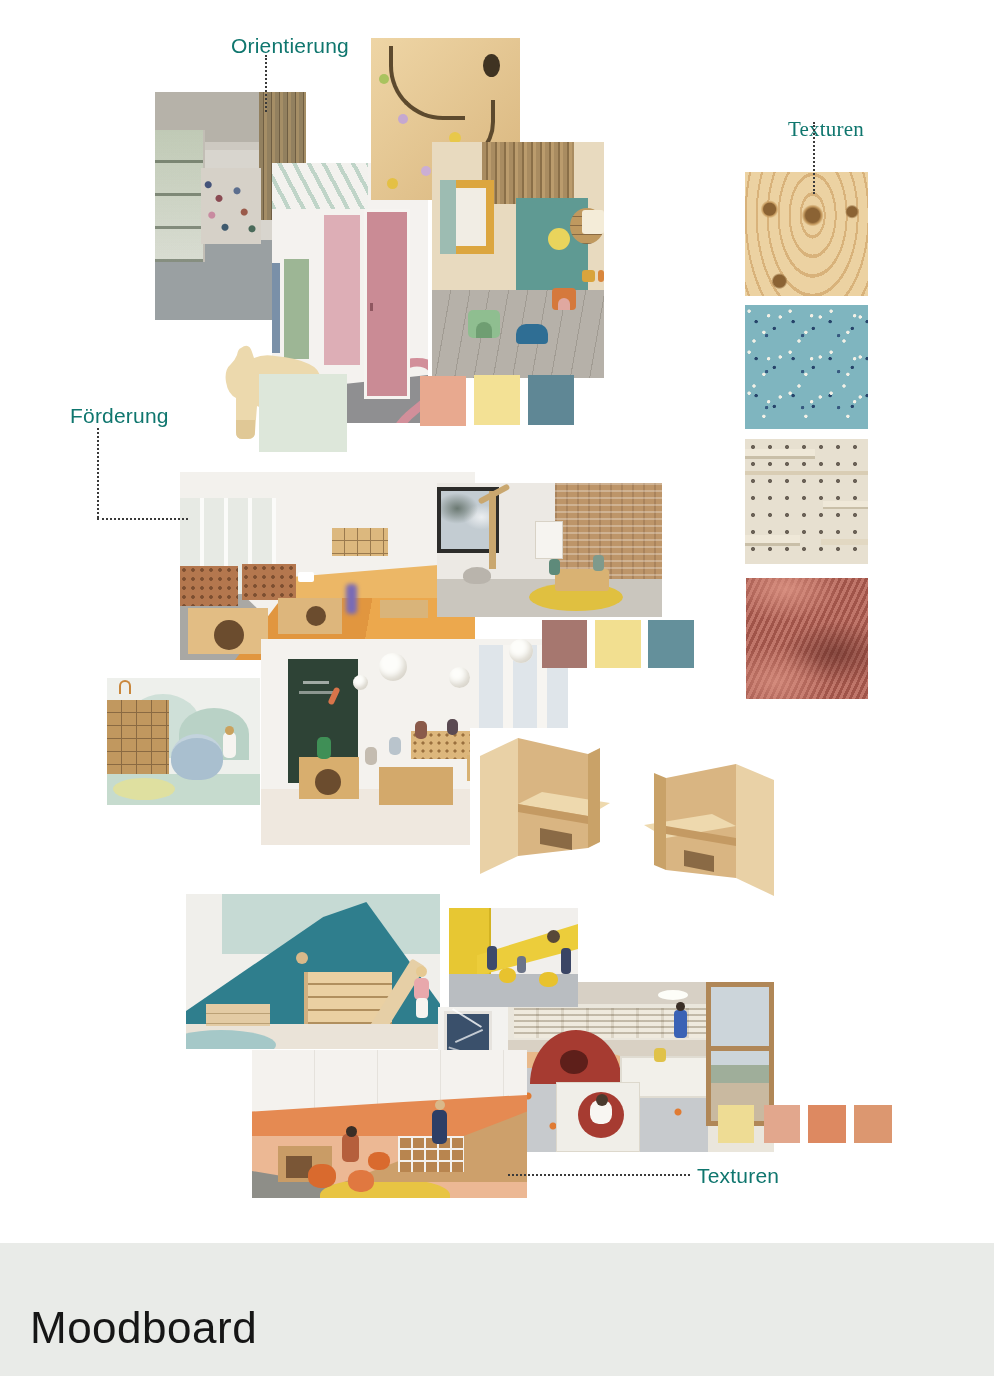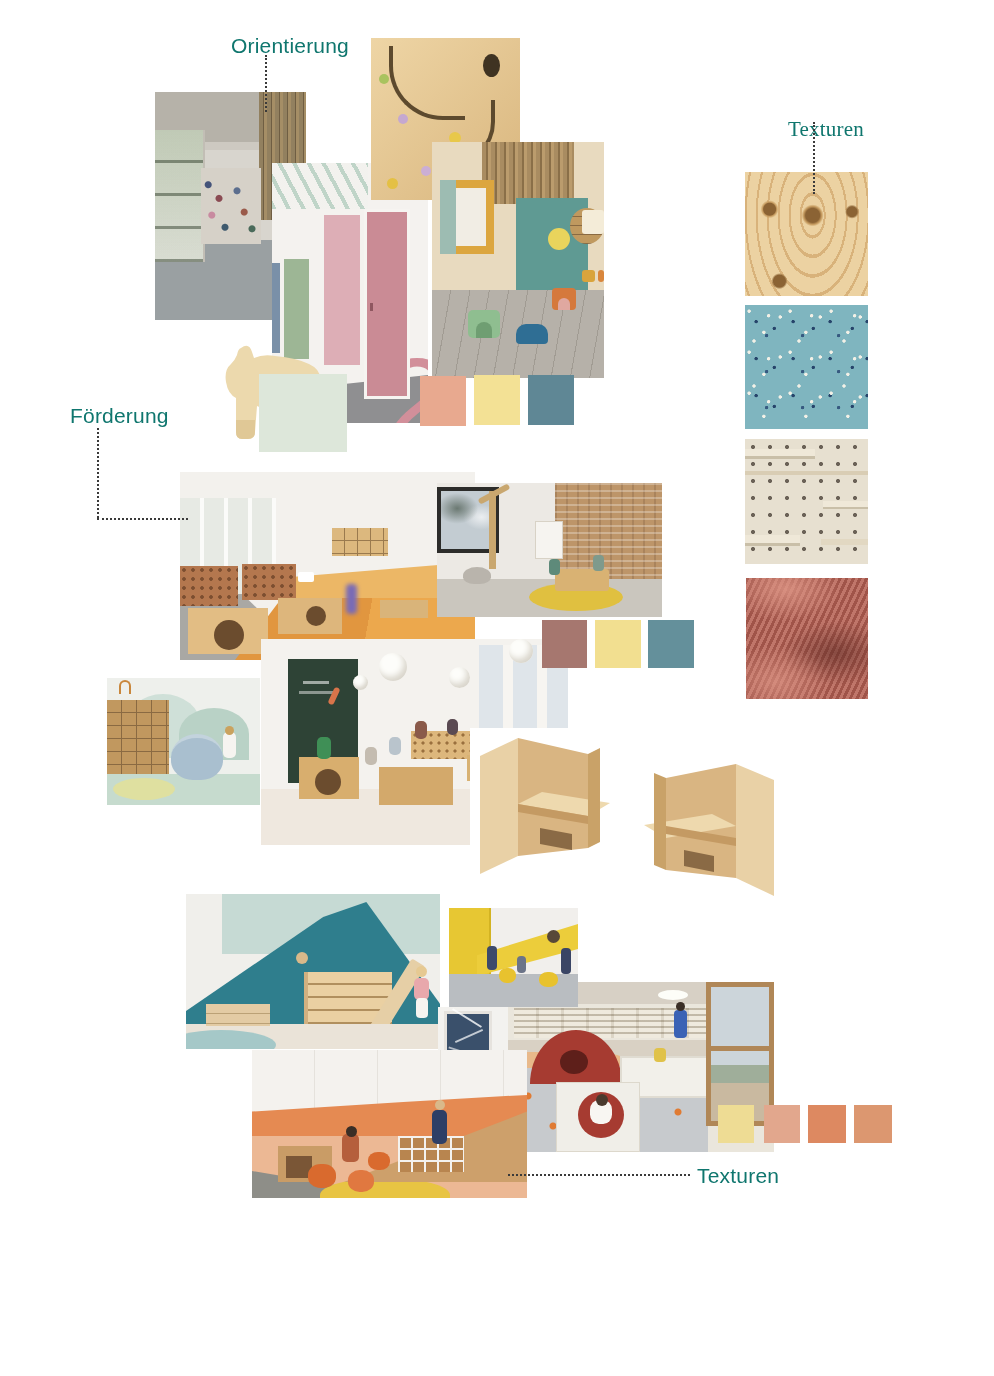--- a/index.html
+++ b/index.html
@@ -566,14 +566,17 @@
     <div class="el k1h"></div>
     <div class="el k2"></div>
     <div class="el k2h"></div>
   </div>
 
   <div class="swatch" style="left: 718px; top: 1105px; width: 36px; height: 38px; background-color: rgb(238, 220, 148);"></div>
   <div class="swatch" style="left: 764px; top: 1105px; width: 36px; height: 38px; background-color: rgb(226, 167, 141);"></div>
   <div class="swatch" style="left: 808px; top: 1105px; width: 38px; height: 38px; background-color: rgb(221, 137, 97);"></div>
   <div class="swatch" style="left: 854px; top: 1105px; width: 38px; height: 38px; background-color: rgb(220, 151, 112);"></div>
 
+  <div id="footer">
+    <div class="title">Moodboard</div>
+  </div>
 
 </div>
 
 </body></html>

